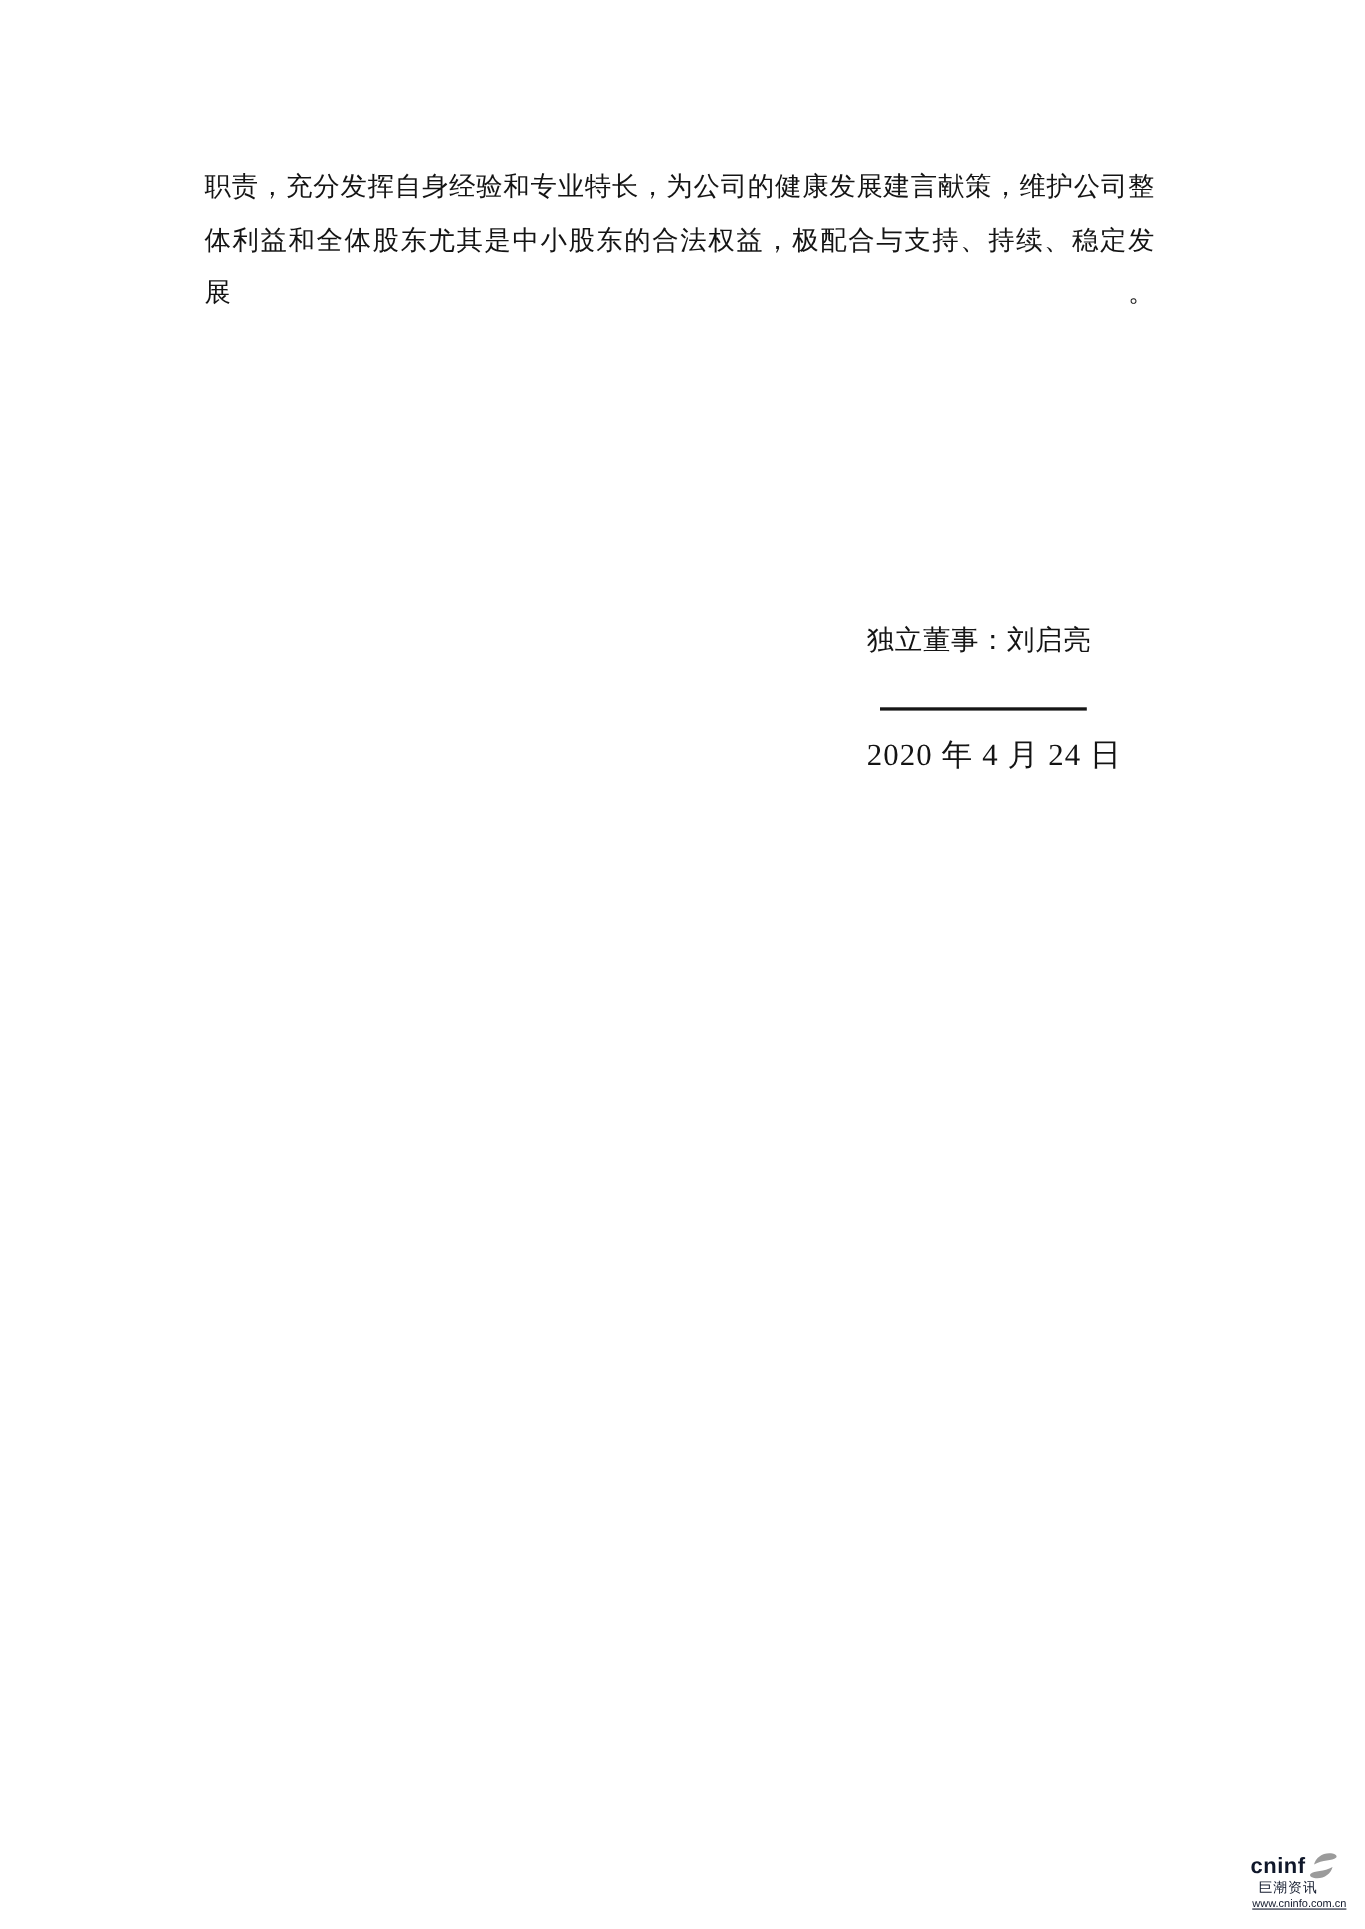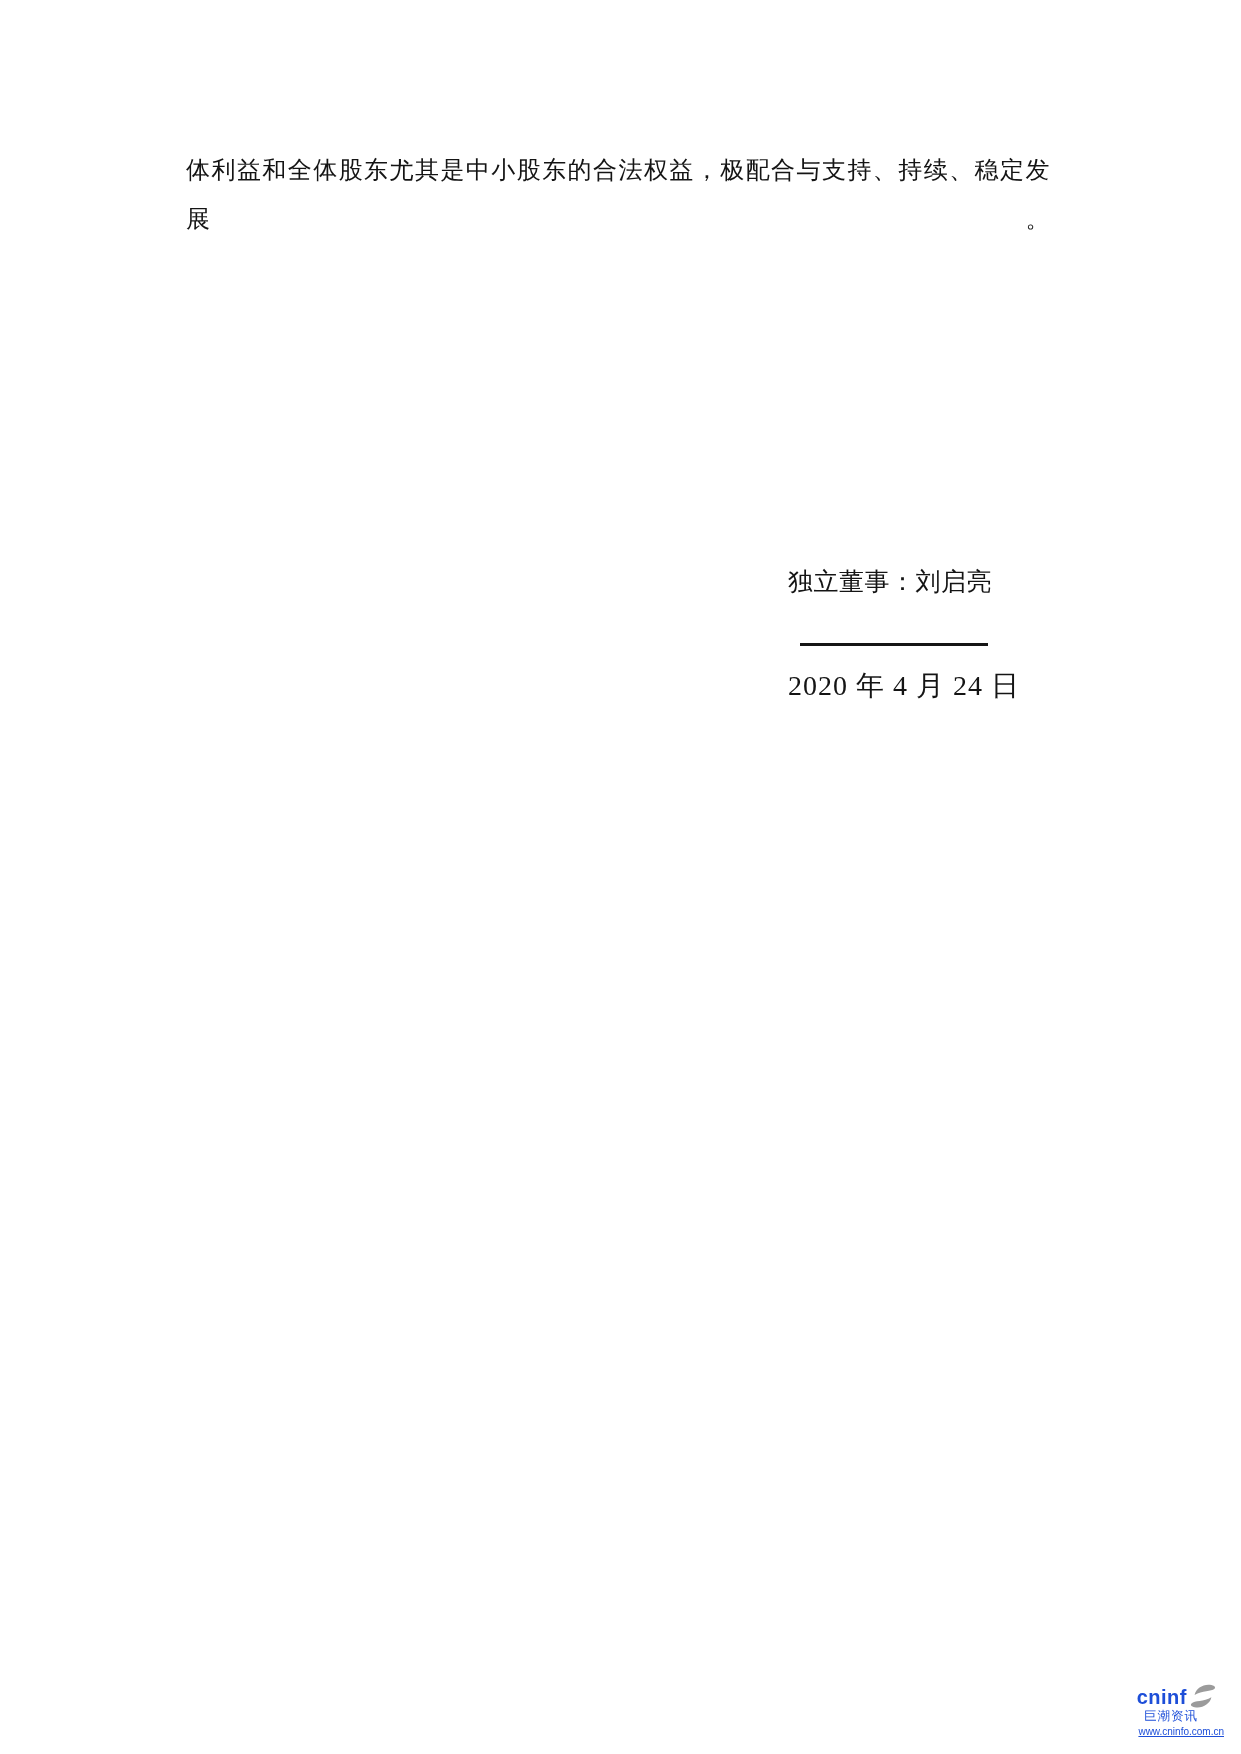--- a/index.html
+++ b/index.html
@@ -68,21 +68,21 @@
   }
 
   
   .watermark {
     position: absolute;
     right: 9px;
     bottom: 17px;
     display: flex;
     flex-direction: column;
     align-items: flex-end;
-    color: #1d4ed8;
+    color: #0f172a;
     font-family: "Liberation Sans", "DejaVu Sans", sans-serif;
     line-height: 1.1;
   }
   .wm-brand-row {
     display: flex;
     align-items: center;
     gap: 3px;
     margin-right: 16px;
   }
   .wm-brand {
@@ -108,20 +108,21 @@
     margin-right: 8px;
     text-decoration: underline;
   }
 </style>
 </head>
 <body>
 
 <div class="page">
 
   <div class="paragraph">
+    <div class="para-line">职责，充分发挥自身经验和专业特长，为公司的健康发展建言献策，维护公司整</div>
     <div class="para-line">体利益和全体股东尤其是中小股东的合法权益，极配合与支持、持续、稳定发展。</div>
   </div>
 
   <div class="sig-signer">独立董事：刘启亮</div>
   <div class="sig-line"></div>
   <div class="sig-date">2020 年  4 月 24 日</div>
 
   <div class="watermark">
     <div class="wm-brand-row">
       <span class="wm-brand">cninf</span>

